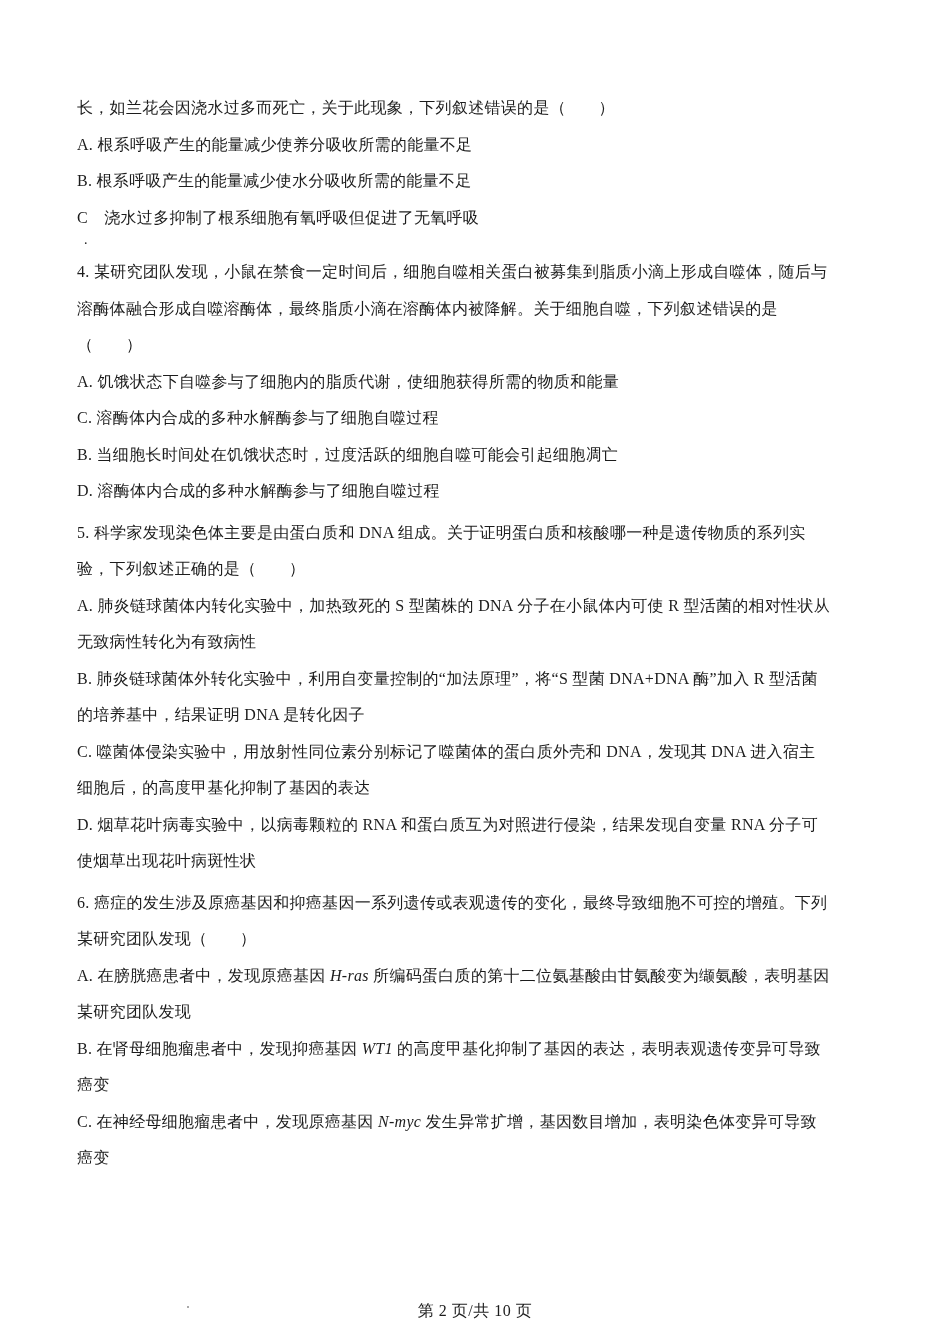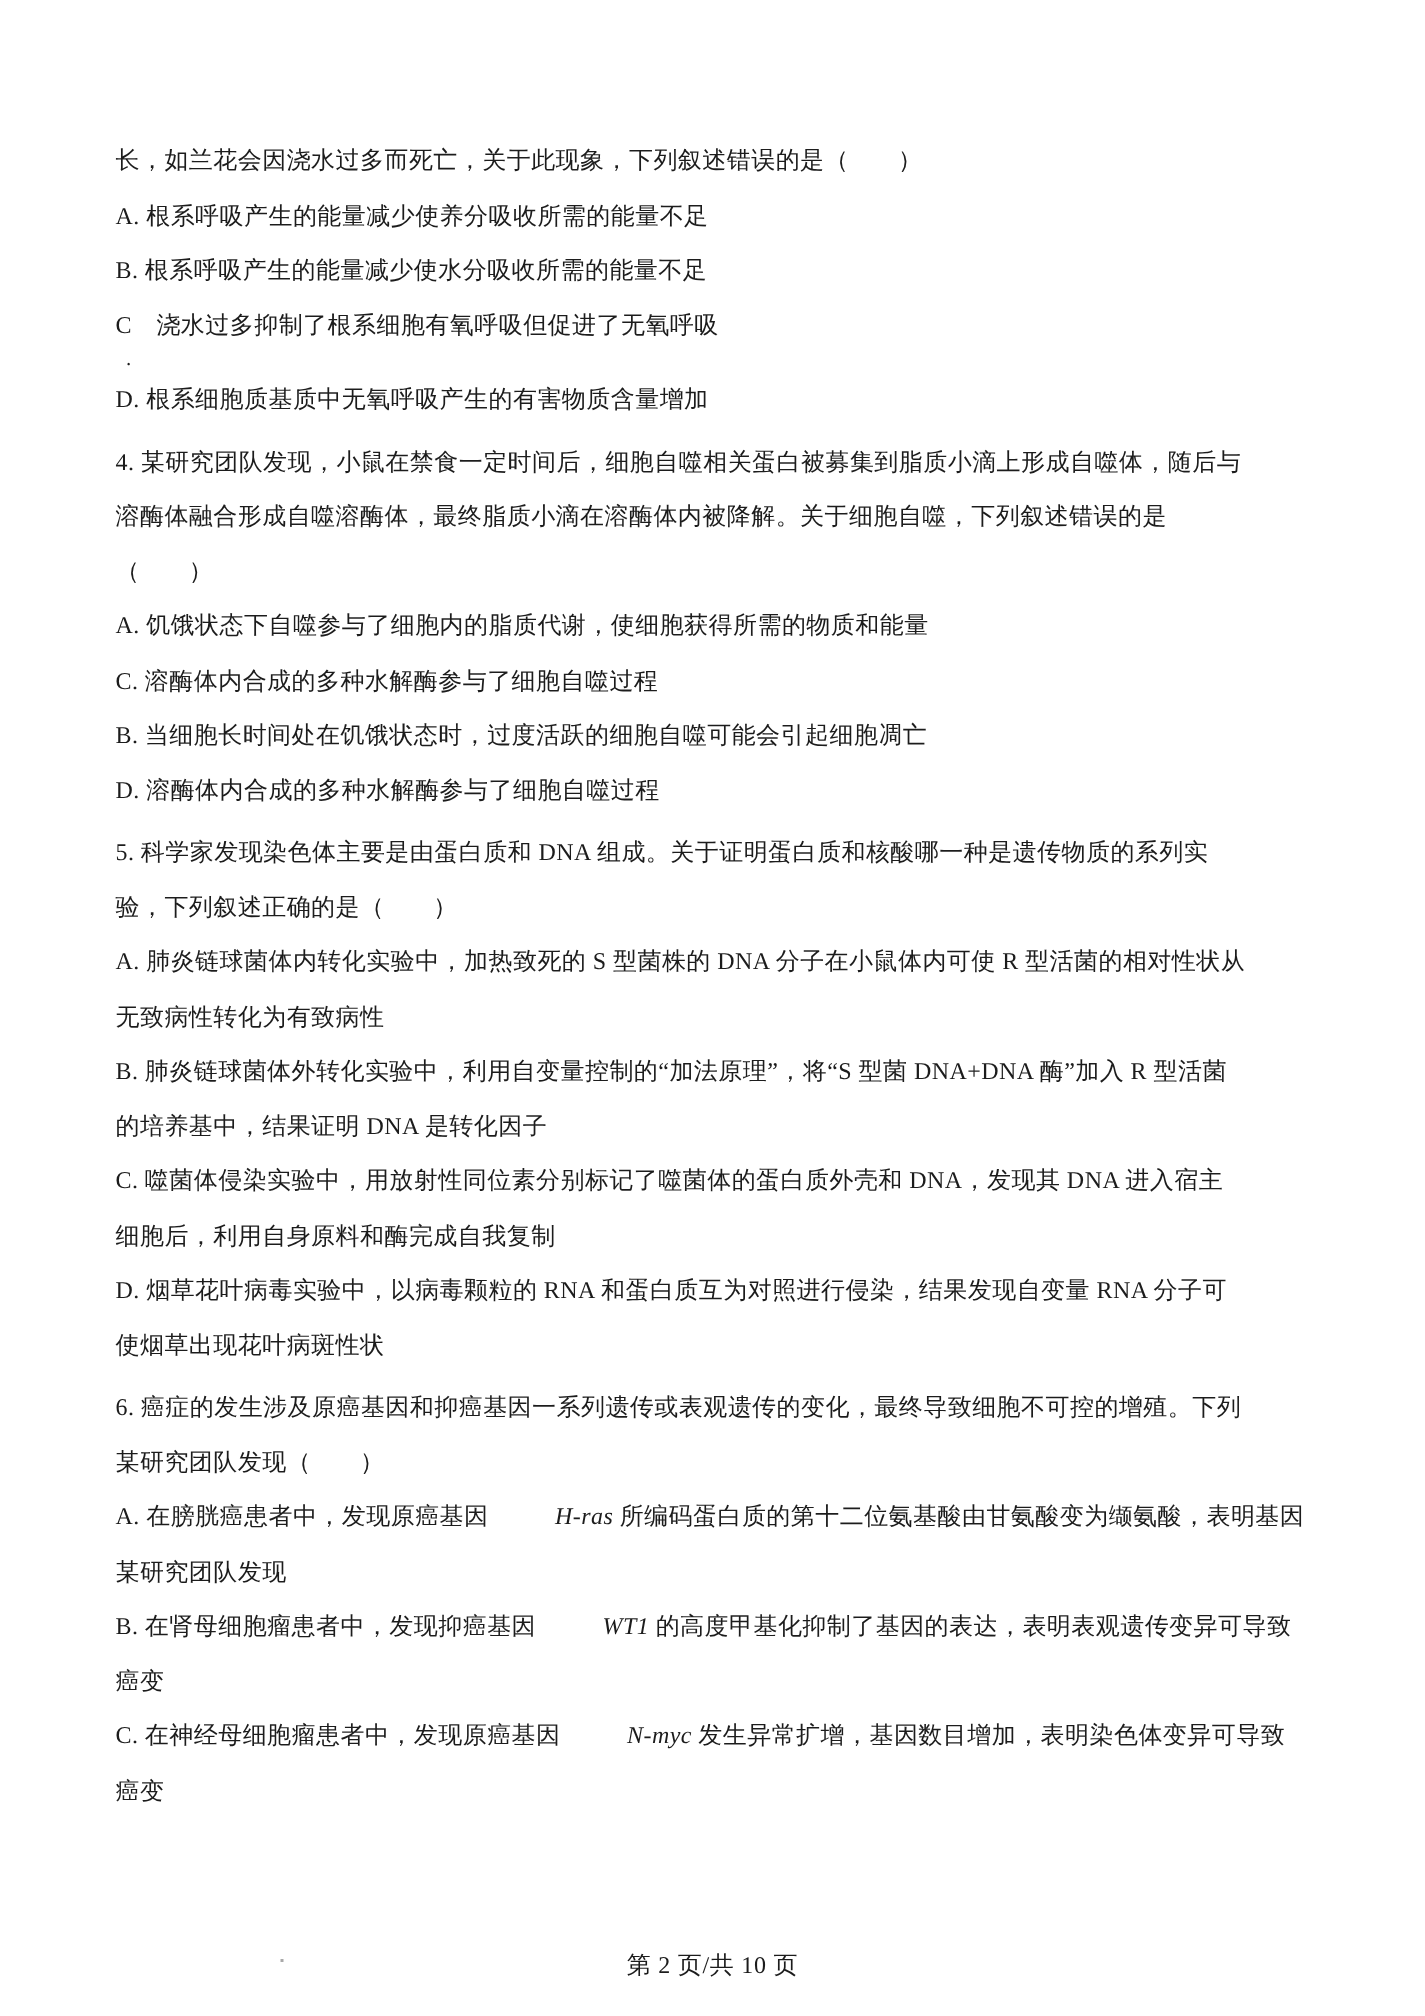--- a/index.html
+++ b/index.html
@@ -22,21 +22,21 @@
     line-height: 36.5px;
     white-space: pre;
   }
   .q { margin-top: 5px; }
   .dotline {
     height: 13px;
     line-height: 8px;
     font-size: 14px;
     padding-left: 7px;
   }
-  .it { font-style: italic; margin-left: 40px; }
+  .it { font-style: italic; }
   #footer {
     position: absolute;
     left: 0; top: 1296px;
     width: 100%;
     text-align: center;
     font-size: 16px;
     line-height: 30px;
     letter-spacing: 0.5px;
   }
   #stray-dot {
@@ -48,36 +48,35 @@
 </style>
 </head>
 <body>
 
 <div id="doc">
     <div class="line"><span>长，如兰花会因浇水过多而死亡，关于此现象，下列叙述错误的是（　　）</span></div>
     <div class="line"><span>A. 根系呼吸产生的能量减少使养分吸收所需的能量不足</span></div>
     <div class="line"><span>B. 根系呼吸产生的能量减少使水分吸收所需的能量不足</span></div>
     <div class="line"><span>C　浇水过多抑制了根系细胞有氧呼吸但促进了无氧呼吸</span></div>
     <div class="dotline">.</div>
-    <div class="line"><span>D. 根系细胞质基质中无氧呼吸产生的有害物质含量增加</span></div>
     <div class="line q"><span>4. 某研究团队发现，小鼠在禁食一定时间后，细胞自噬相关蛋白被募集到脂质小滴上形成自噬体，随后与</span></div>
     <div class="line"><span>溶酶体融合形成自噬溶酶体，最终脂质小滴在溶酶体内被降解。关于细胞自噬，下列叙述错误的是</span></div>
     <div class="line"><span>（　　）</span></div>
     <div class="line"><span>A. 饥饿状态下自噬参与了细胞内的脂质代谢，使细胞获得所需的物质和能量</span></div>
     <div class="line"><span>C. 溶酶体内合成的多种水解酶参与了细胞自噬过程</span></div>
     <div class="line"><span>B. 当细胞长时间处在饥饿状态时，过度活跃的细胞自噬可能会引起细胞凋亡</span></div>
     <div class="line"><span>D. 溶酶体内合成的多种水解酶参与了细胞自噬过程</span></div>
     <div class="line q"><span>5. 科学家发现染色体主要是由蛋白质和 DNA 组成。关于证明蛋白质和核酸哪一种是遗传物质的系列实</span></div>
     <div class="line"><span>验，下列叙述正确的是（　　）</span></div>
     <div class="line"><span>A. 肺炎链球菌体内转化实验中，加热致死的 S 型菌株的 DNA 分子在小鼠体内可使 R 型活菌的相对性状从</span></div>
     <div class="line"><span>无致病性转化为有致病性</span></div>
     <div class="line"><span>B. 肺炎链球菌体外转化实验中，利用自变量控制的“加法原理”，将“S 型菌 DNA+DNA 酶”加入 R 型活菌</span></div>
     <div class="line"><span>的培养基中，结果证明 DNA 是转化因子</span></div>
     <div class="line"><span>C. 噬菌体侵染实验中，用放射性同位素分别标记了噬菌体的蛋白质外壳和 DNA，发现其 DNA 进入宿主</span></div>
-    <div class="line"><span>细胞后，利用自身原料和酶完成自我复制</span></div>
+    <div class="line"><span>细胞后，的高度甲基化抑制了基因的表达</span></div>
     <div class="line"><span>D. 烟草花叶病毒实验中，以病毒颗粒的 RNA 和蛋白质互为对照进行侵染，结果发现自变量 RNA 分子可</span></div>
     <div class="line"><span>使烟草出现花叶病斑性状</span></div>
     <div class="line q"><span>6. 癌症的发生涉及原癌基因和抑癌基因一系列遗传或表观遗传的变化，最终导致细胞不可控的增殖。下列</span></div>
     <div class="line"><span>某研究团队发现（　　）</span></div>
     <div class="line"><span>A. 在膀胱癌患者中，发现原癌基因 </span><span class="it">H-ras</span><span> 所编码蛋白质的第十二位氨基酸由甘氨酸变为缬氨酸，表明基因</span></div>
     <div class="line"><span>某研究团队发现</span></div>
     <div class="line"><span>B. 在肾母细胞瘤患者中，发现抑癌基因 </span><span class="it">WT1</span><span> 的高度甲基化抑制了基因的表达，表明表观遗传变异可导致</span></div>
     <div class="line"><span>癌变</span></div>
     <div class="line"><span>C. 在神经母细胞瘤患者中，发现原癌基因 </span><span class="it">N-myc</span><span> 发生异常扩增，基因数目增加，表明染色体变异可导致</span></div>
     <div class="line"><span>癌变</span></div>

